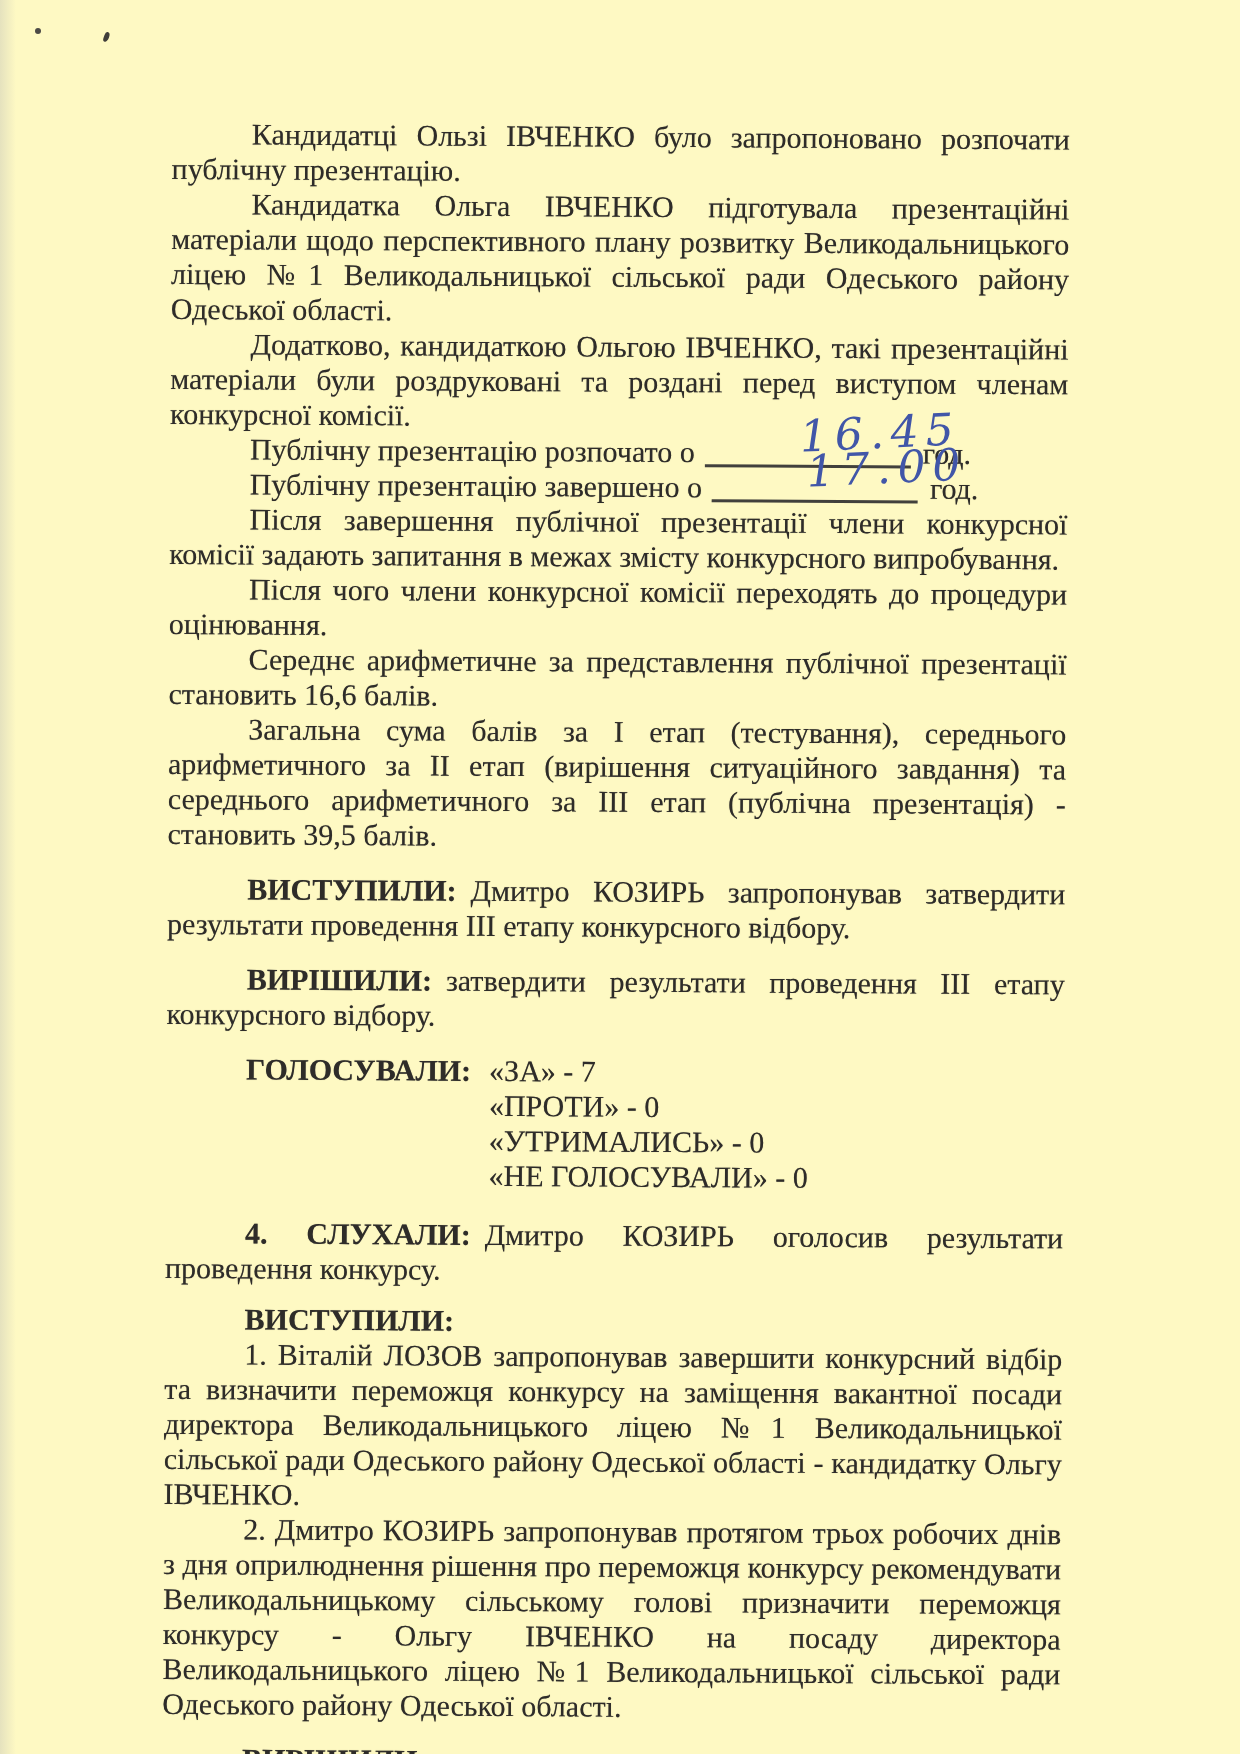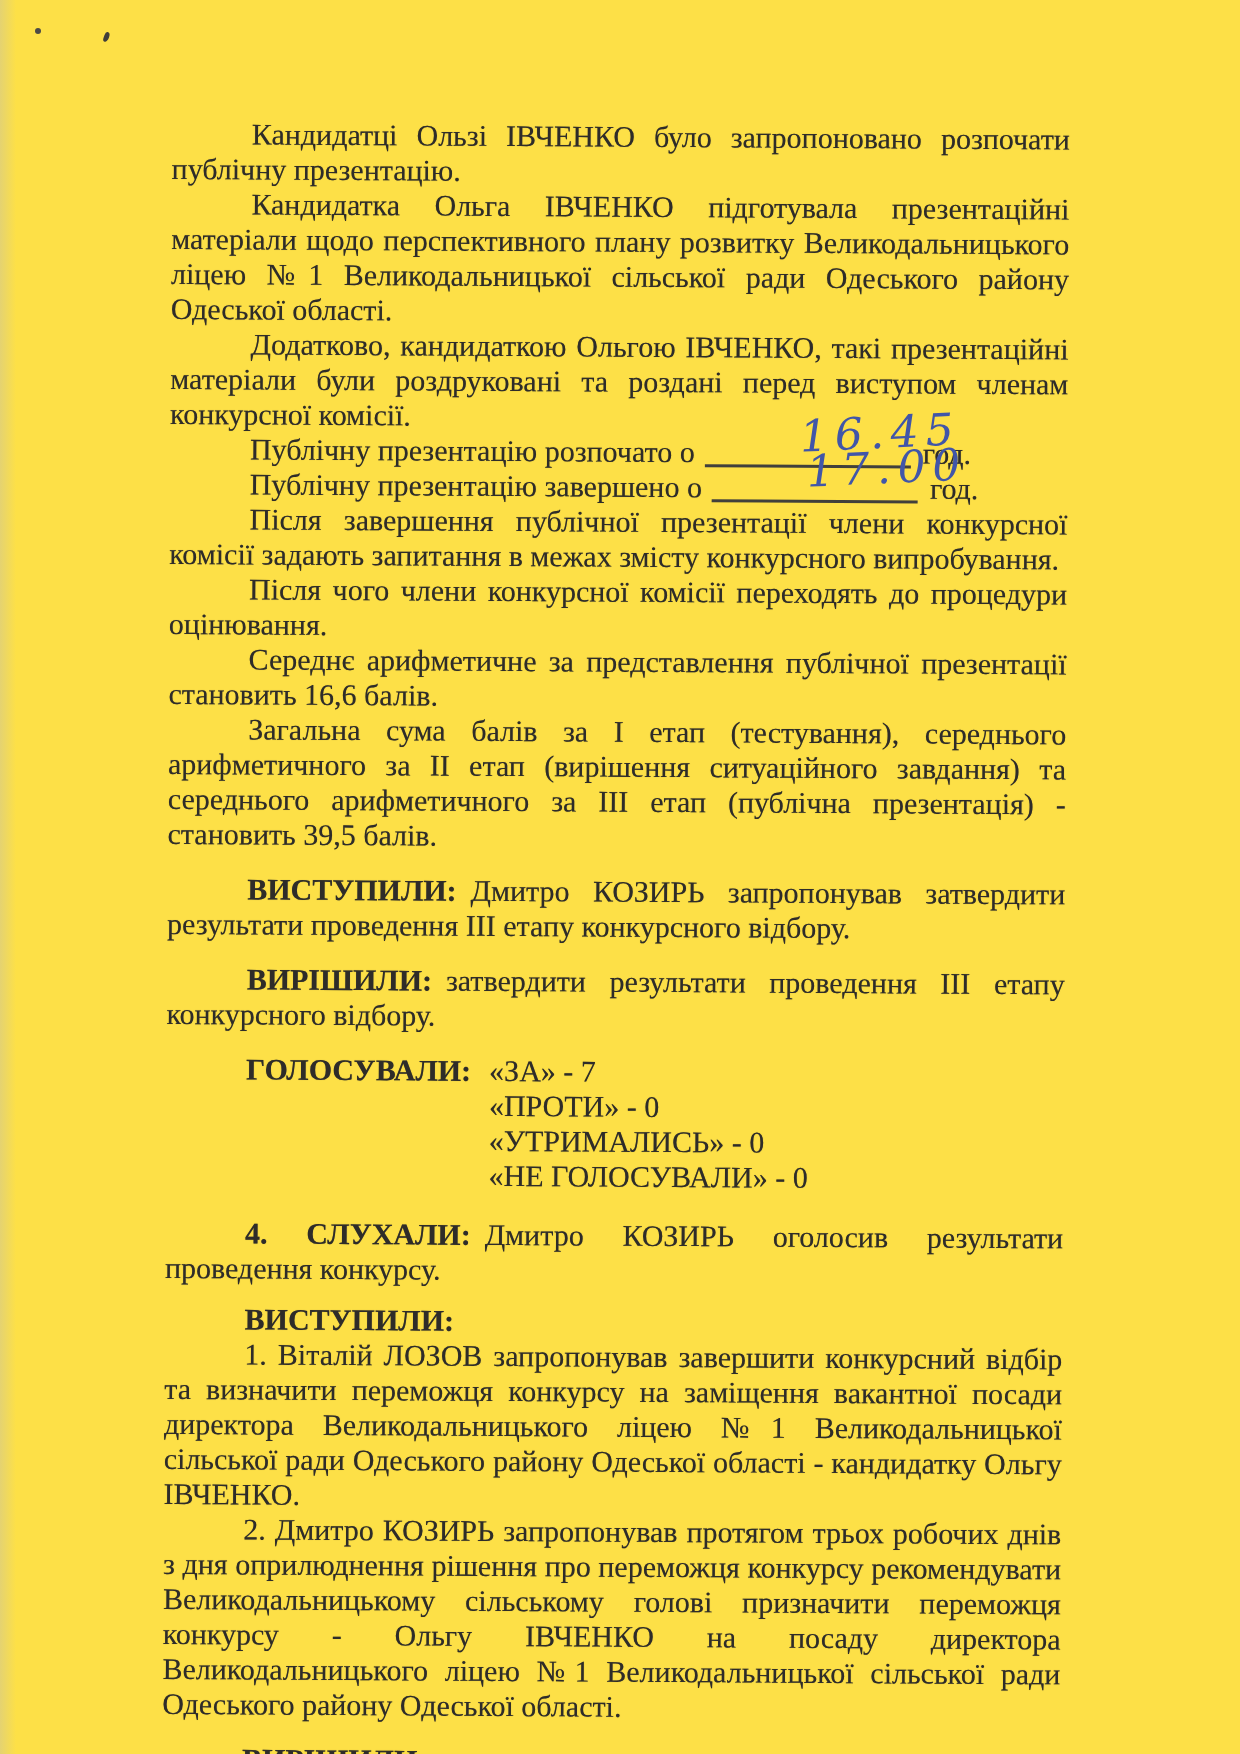--- a/index.html
+++ b/index.html
@@ -54,21 +54,21 @@
   }
   
   .vote-row { display: flex; text-align: left; }
   .vote-label { font-weight: bold; margin-left: 80px; flex: 0 0 auto; }
   .vote-col { margin-left: 18px; }
   .vote-col div { line-height: 35px; }
 </style>
 </head>
 <body>
 
-<div class="page" style="background: #fde047;">
+<div class="page" style="background: #fef9c3;">
   <div class="scan-edge"></div>
   <div class="speck speck-1"></div>
   <div class="speck speck-2"></div>
 
   <div class="content" style="color: rgb(46, 44, 41);">
 
     <p class="indent">Кандидатці Ользі ІВЧЕНКО було запропоновано розпочати публічну презентацію.</p>
 
     <p class="indent">Кандидатка Ольга ІВЧЕНКО підготувала презентаційні матеріали щодо перспективного плану розвитку Великодальницького ліцею №1 Великодальницької сільської ради Одеського району Одеської області.</p>
 

